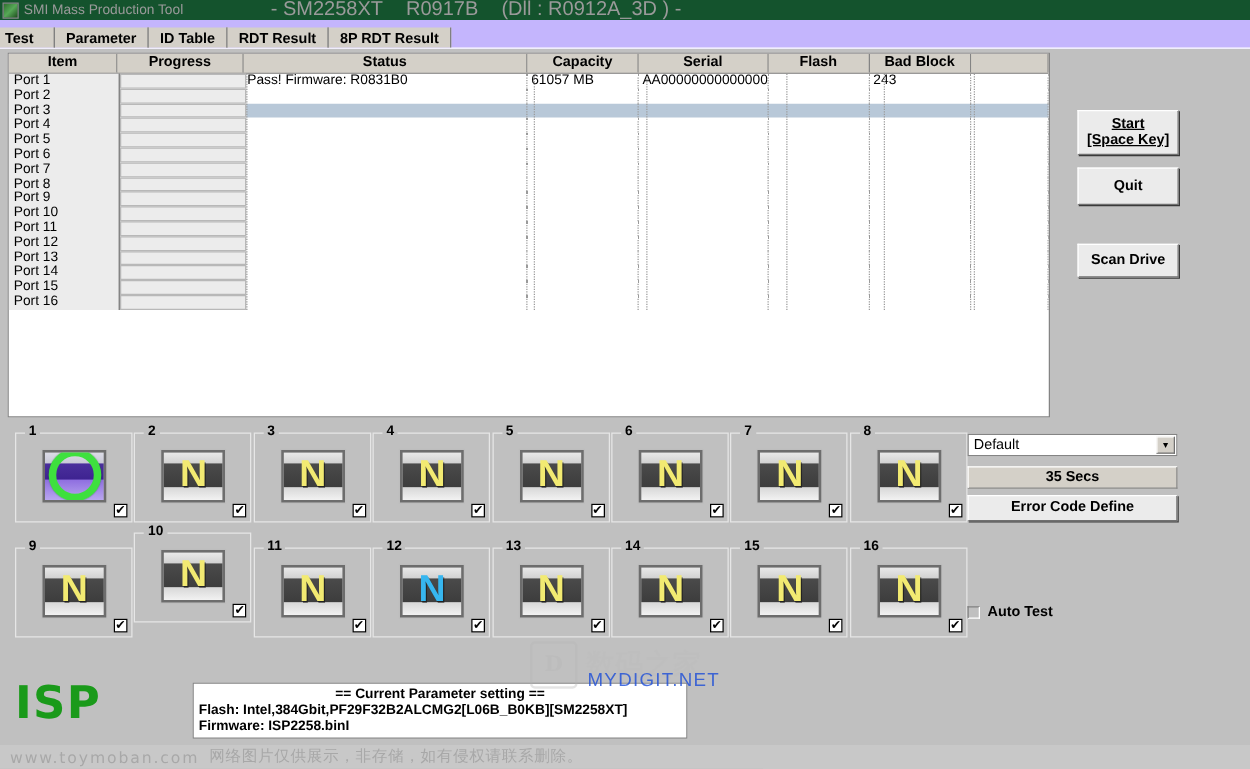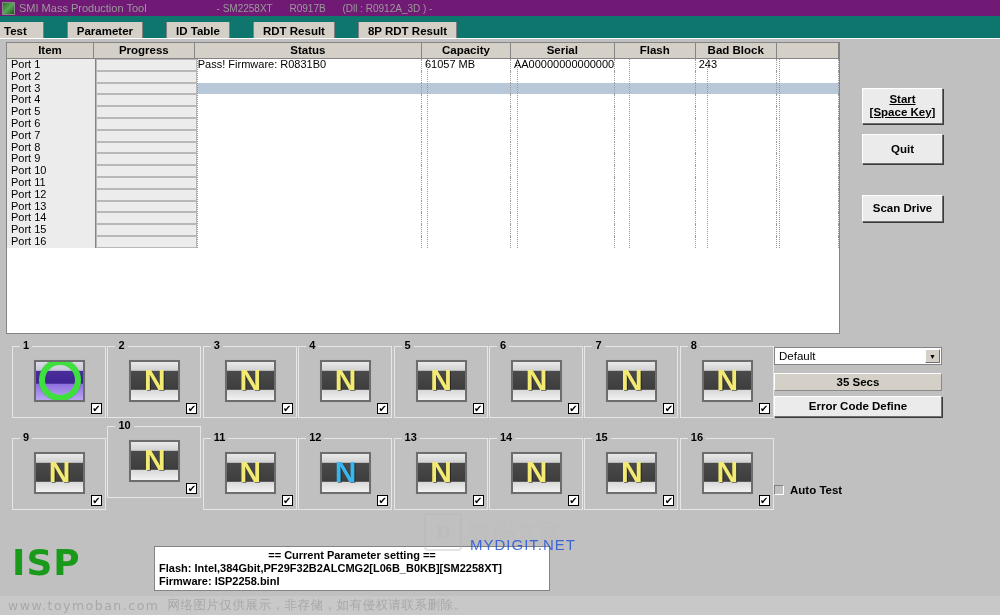--- a/index.html
+++ b/index.html
@@ -8,38 +8,38 @@
     background:#c0c0c0;
     font-family:"Liberation Sans","DejaVu Sans",sans-serif;
     font-size:11px;color:#000;
     -webkit-font-smoothing:none;
   }
   #app{position:relative;width:1000px;height:615px;background:#c0c0c0;}
 
   
   .titlebar{
     position:absolute;left:0;top:0;width:1000px;height:16px;
-    background:#701a75;
+    background:#14532d;
     display:flex;align-items:center;
   }
   .title-ico{
     width:11px;height:11px;margin-left:2px;margin-right:4px;
     background:linear-gradient(135deg,#2f6f2f 0%,#57a957 50%,#1d4d1d 100%);
     border:1px solid #888;flex:none;
   }
   .title-text{color:#9a9a9a;font-size:11px;white-space:nowrap;}
-  .title-sub{color:#9a9a9a;font-size:10px;white-space:nowrap;margin-left:70px;}
+  .title-sub{color:#9a9a9a;font-size:16px;white-space:nowrap;margin-left:70px;}
   .title-sub span{margin-right:14px;}
 
   
   .tabstrip{
     position:absolute;left:0;top:16px;width:1000px;height:22px;
-    background:#0f766e;
+    background:#c4b5fd;
     border-bottom:1px solid #ffffff;
-    display:flex;align-items:flex-end;gap:24px;
+    display:flex;align-items:flex-end;
   }
   .tab{
     font-size:11.5px;font-weight:bold;color:#000;
     padding:2px 9px 3px 9px;height:16px;line-height:15px;
     box-sizing:border-box;white-space:nowrap;
     background:#d4d0c8;
     border-left:1px solid #808080;border-right:1px solid #808080;
     margin-right:-1px;
   }
   .tab.first{border-left:none;padding-left:4px;padding-right:16px;}

